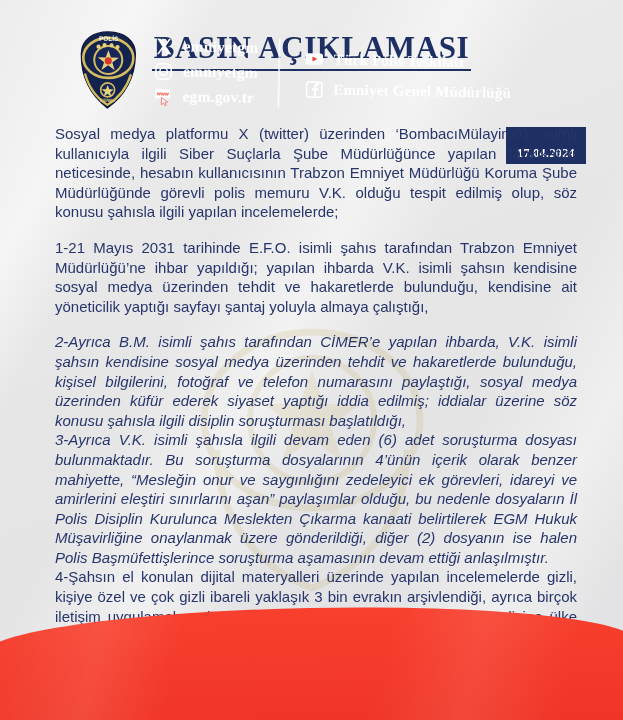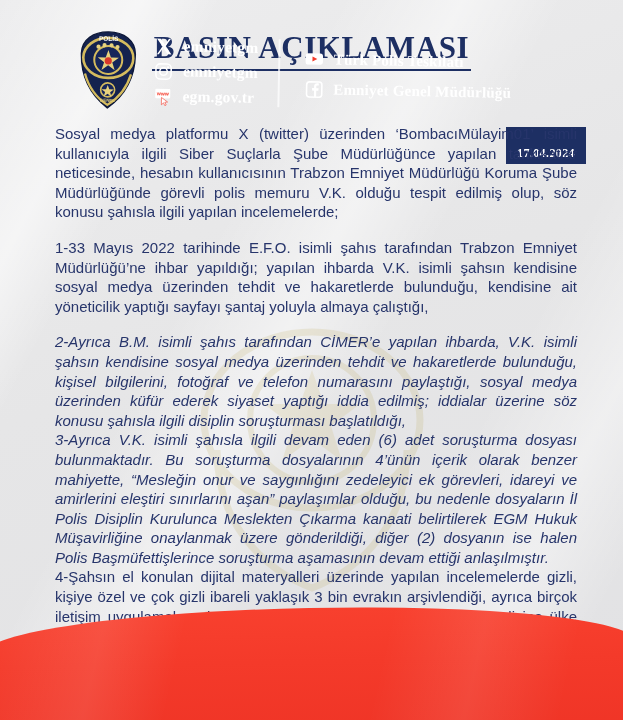--- a/index.html
+++ b/index.html
@@ -217,21 +217,21 @@
     <path d="M40 150 C40 235 100 275 135 288 C170 275 230 235 230 150" fill="none" stroke="#b9a24a" stroke-width="7"></path>
   </svg>
 
   <div id="header">
     <div id="title"><span class="ul">BASIN AÇIKLAMASI</span></div>
     <div id="date-badge">17.04.2024</div>
   </div>
 
   <div id="body-copy">
     <p>Sosyal medya platformu X (twitter) üzerinden ‘BombacıMülayim01’ isimli kullanıcıyla ilgili Siber Suçlarla Şube Müdürlüğünce yapılan tahkikatlar neticesinde, hesabın kullanıcısının Trabzon Emniyet Müdürlüğü Koruma Şube Müdürlüğünde görevli polis memuru V.K. olduğu tespit edilmiş olup, söz konusu şahısla ilgili yapılan incelemelerde;</p>
-    <p>1-33 Mayıs 2022 tarihinde E.F.O. isimli şahıs tarafından Trabzon Emniyet Müdürlüğü’ne ihbar yapıldığı; yapılan ihbarda V.K. isimli şahsın kendisine sosyal medya üzerinden tehdit ve hakaretlerde bulunduğu, kendisine ait yöneticilik yaptığı sayfayı şantaj yoluyla almaya çalıştığı,</p>
+    <p>1-21 Mayıs 2031 tarihinde E.F.O. isimli şahıs tarafından Trabzon Emniyet Müdürlüğü’ne ihbar yapıldığı; yapılan ihbarda V.K. isimli şahsın kendisine sosyal medya üzerinden tehdit ve hakaretlerde bulunduğu, kendisine ait yöneticilik yaptığı sayfayı şantaj yoluyla almaya çalıştığı,</p>
     <p class="tight">2-Ayrıca B.M. isimli şahıs tarafından CİMER’e yapılan ihbarda, V.K. isimli şahsın kendisine sosyal medya üzerinden tehdit ve hakaretlerde bulunduğu, kişisel bilgilerini, fotoğraf ve telefon numarasını paylaştığı, sosyal medya üzerinden küfür ederek siyaset yaptığı iddia edilmiş; iddialar üzerine söz konusu şahısla ilgili disiplin soruşturması başlatıldığı,</p>
     <p class="tight">3-Ayrıca V.K. isimli şahısla ilgili devam eden (6) adet soruşturma dosyası bulunmaktadır. Bu soruşturma dosyalarının 4’ünün içerik olarak benzer mahiyette, “Mesleğin onur ve saygınlığını zedeleyici ek görevleri, idareyi ve amirlerini eleştiri sınırlarını aşan” paylaşımlar olduğu, bu nedenle dosyaların İl Polis Disiplin Kurulunca Meslekten Çıkarma kanaati belirtilerek EGM Hukuk Müşavirliğine onaylanmak üzere gönderildiği, diğer (2) dosyanın ise halen Polis Başmüfettişlerince soruşturma aşamasının devam ettiği anlaşılmıştır.</p>
     <p>4-Şahsın el konulan dijital materyalleri üzerinde yapılan incelemelerde gizli, kişiye özel ve çok gizli ibareli yaklaşık 3 bin evrakın arşivlendiği, ayrıca birçok iletişim uygulamalarında oluşturulmuş olan gruplar üzerinden kendisine ülke genelinde birçok yer hakkında aslı bulunmayan bilgilerin gönderildiği ve kendisinin de gönderilen bu bilgilerin doğruluğunu araştırmadan sosyal medya hesaplarında paylaştığı tespit edilmiştir. Yürütülen soruşturmada şahsın hukuki yardım adı altında menfaat temin ettiği tespit edilmiş kendisine para aktarımında bulunan birçok mağdur olduğu tespit edilmiştir.</p>
   </div>
 
   <div id="footer">
     <div id="footer-sheen"></div>
   </div>
 
   <div id="footer-content">

